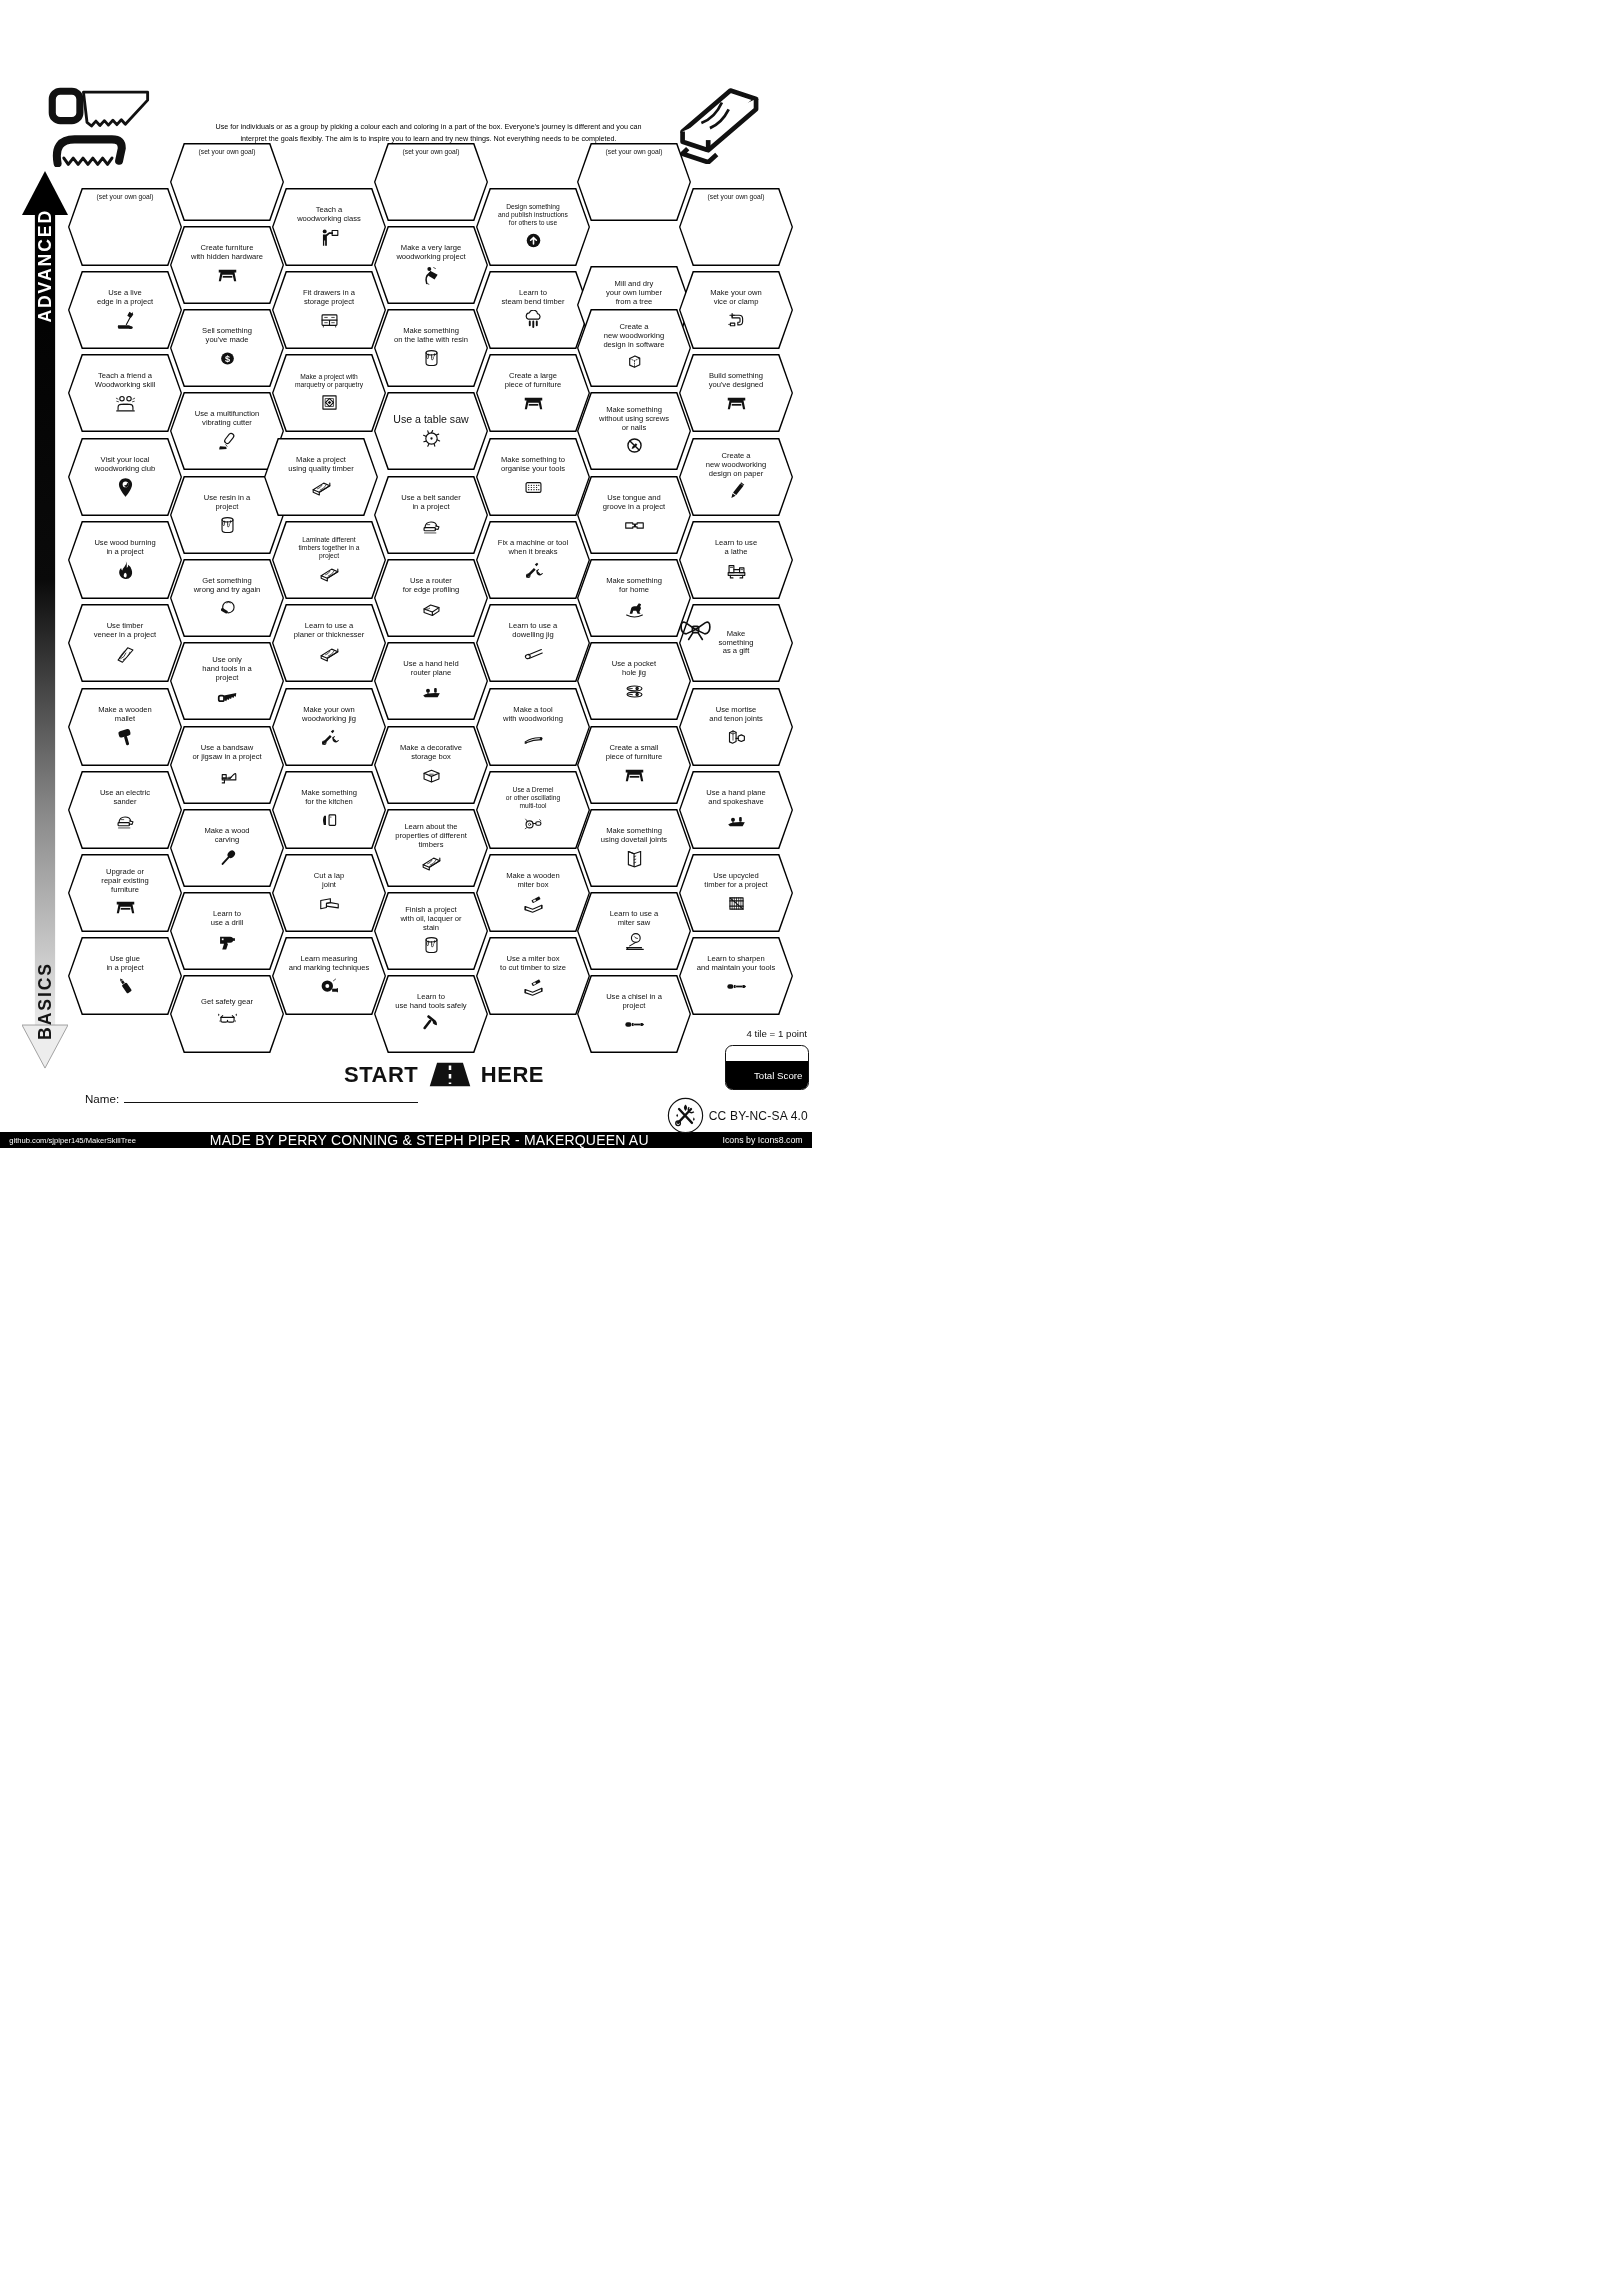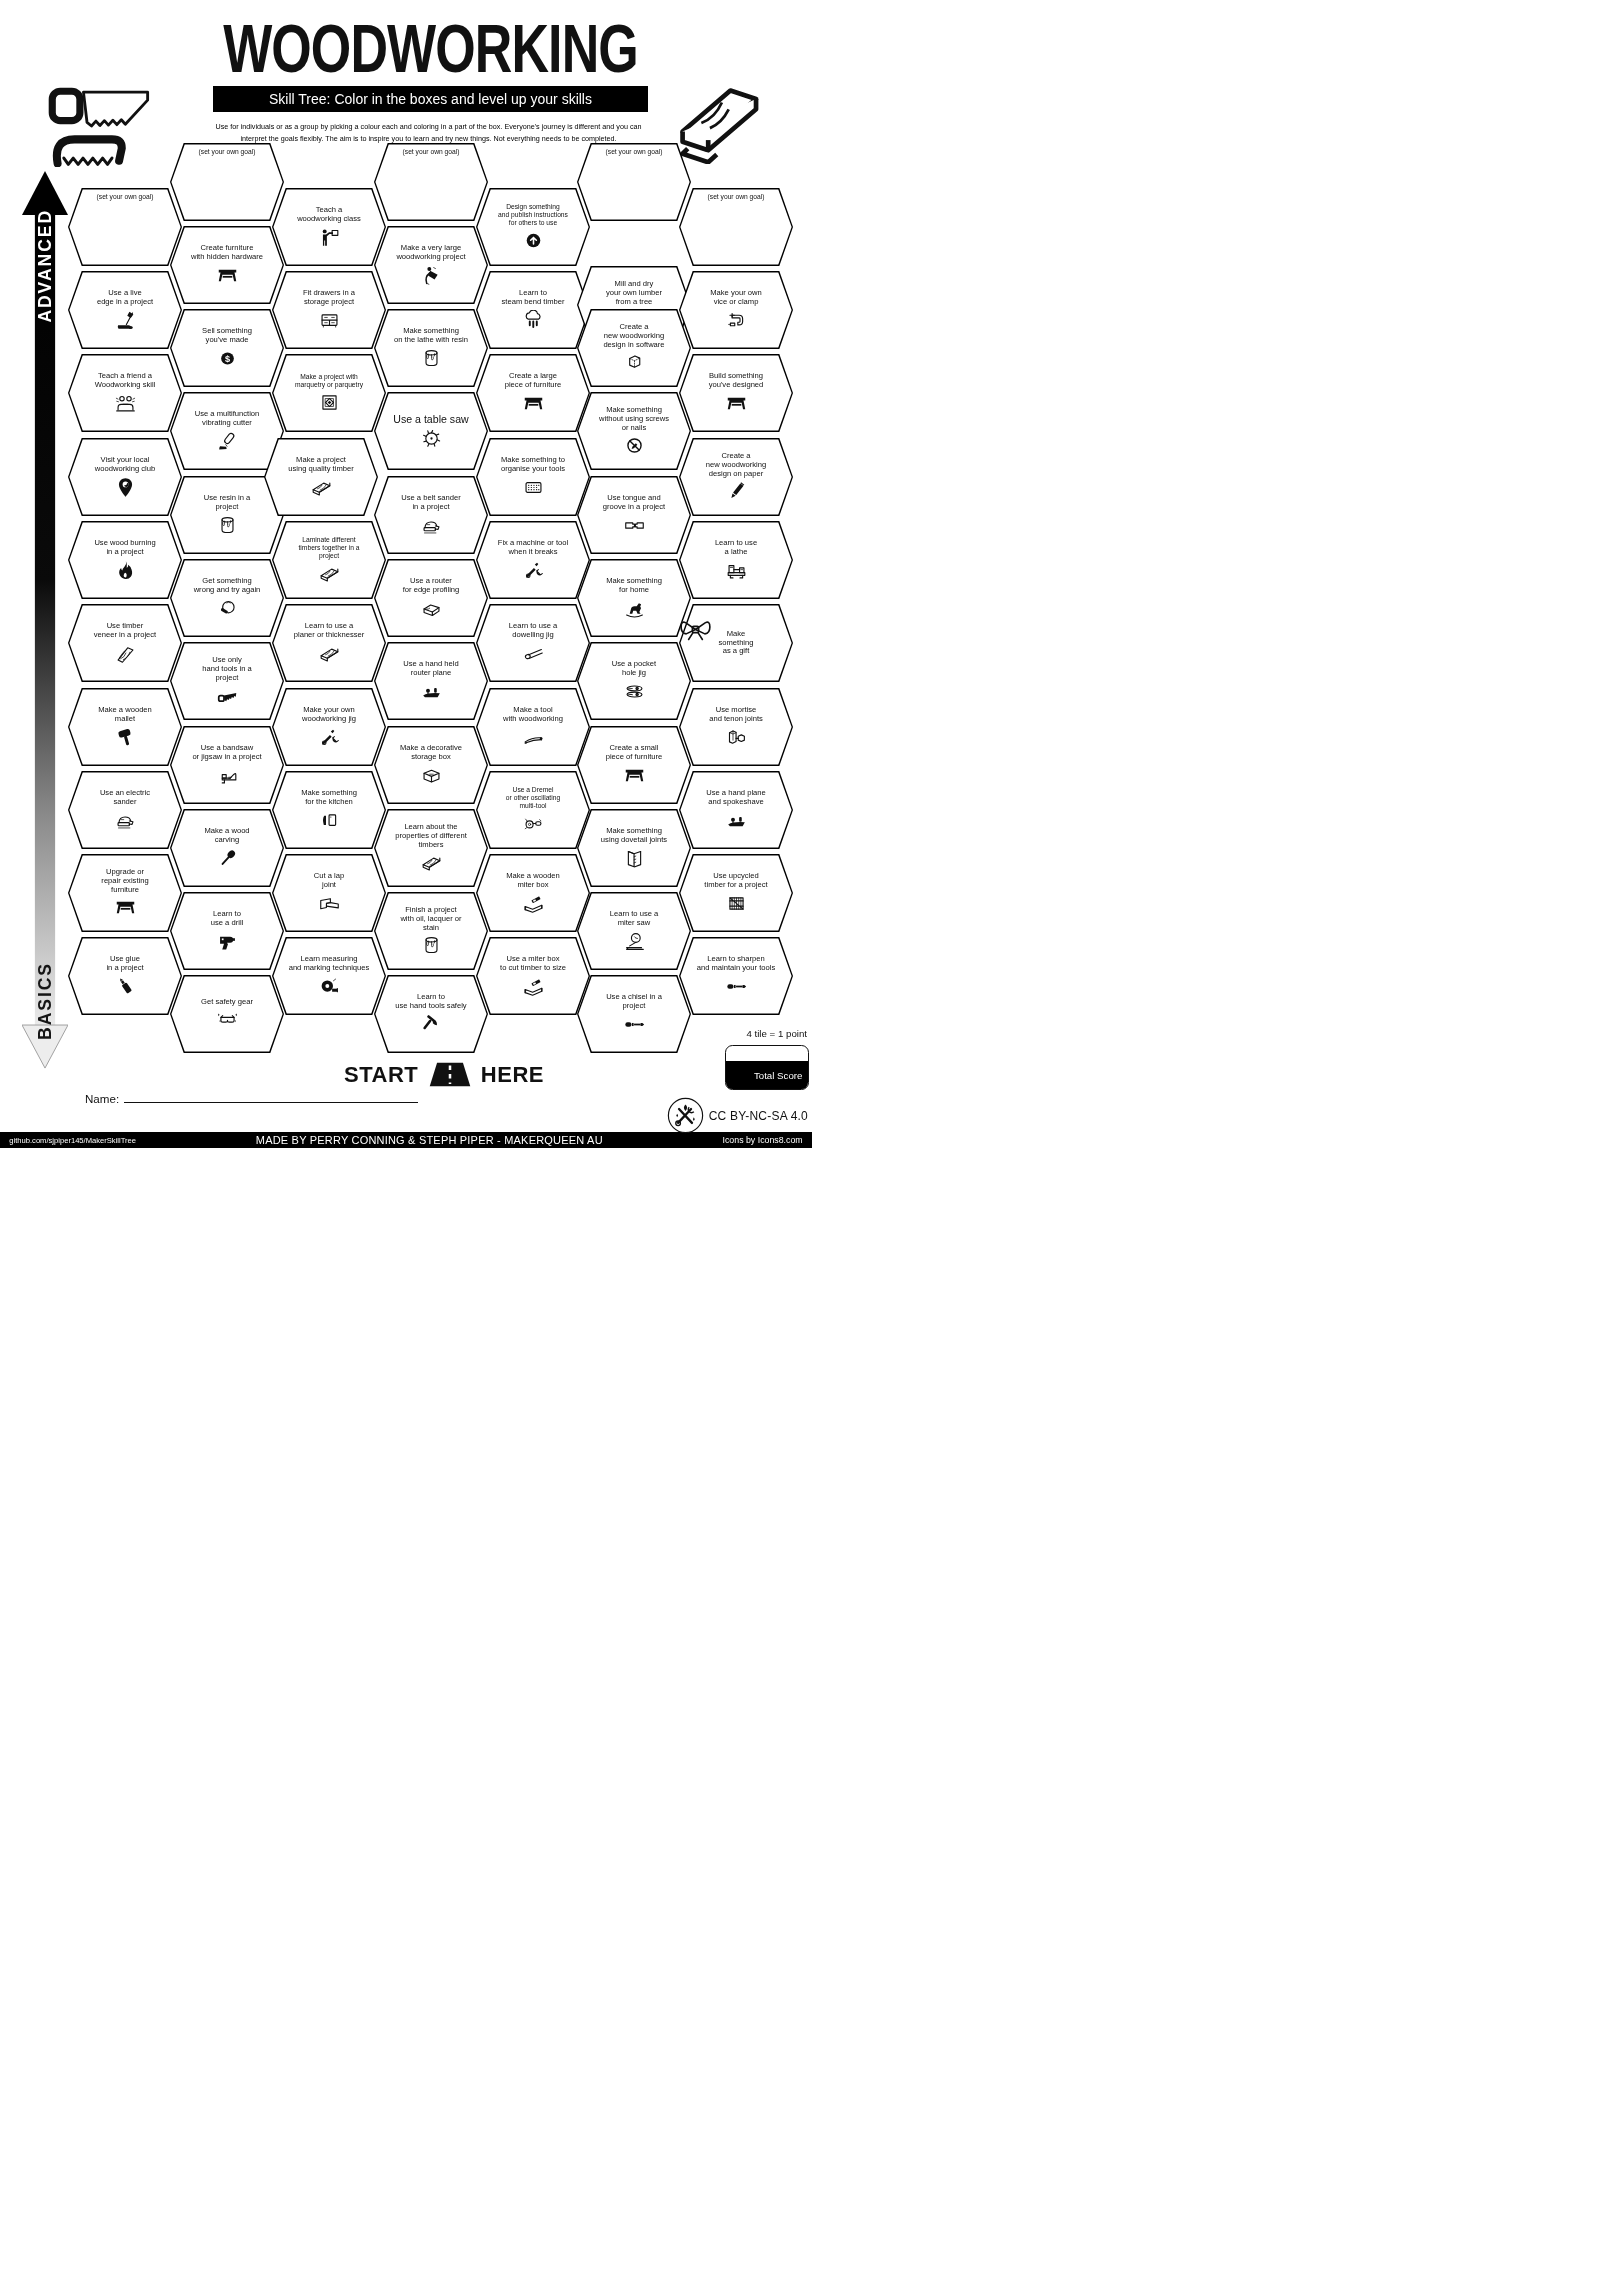--- a/index.html
+++ b/index.html
@@ -61,21 +61,21 @@
      padding-right:5.6px;}
 
   #logo-art{left:667px;top:1097px;width:37px;height:37px;z-index:3;}
   .license{position:absolute;top:1109px;left:707px;width:101px;text-align:right;
      font-size:12px;letter-spacing:0.2px;}
 
   .footer{position:absolute;left:0;right:0;bottom:0;height:16px;background:#000;
      color:#fff;display:flex;align-items:center;justify-content:space-between;
      padding:0 9.3px;z-index:2;}
   .footer .f-left{font-size:7.6px;}
-  .footer .f-center{font-size:11px;letter-spacing:0.2px;}
+  .footer .f-center{font-size:14px;letter-spacing:0.2px;}
   .footer .f-right{font-size:8.8px;}
 </style>
 </head>
 <body>
 
 <div class="page">
 
   <svg width="0" height="0" style="position:absolute" aria-hidden="true">
     <defs>
       <symbol id="s-axe-log" viewBox="0 0 48 48">
@@ -357,24 +357,20 @@
           <path class="ln" d="M9 18h30M9 30h30M9 11l30 26"></path>
         </symbol>
       <symbol id="s-bow" viewBox="0 0 64 40">
           <path class="ln" d="M32 20L16 9q-7-3-7 7t8 11zM32 20l16-11q7-3 7 7t-8 11z"></path>
           <rect class="ln" x="27" y="15" width="10" height="10" rx="2"></rect>
           <path class="ln" d="M28 25l-7 11M36 25l7 11"></path>
         </symbol>
     </defs>
   </svg>
 
-  <div class="head">
-    <div class="title">WOODWORKING</div>
-    <div class="subtitle-bar">Skill Tree:  Color in the boxes and level up your skills</div>
-  </div>
   <div class="intro">
     <div>Use for individuals or as a group by picking a colour each and coloring in a part of the box.  Everyone's journey is different and you can</div>
     <div>interpret the goals flexibly.  The aim is to inspire you to learn and try new things. Not everything needs to be completed.</div>
   </div>
 
   <svg id="saws-art" class="art" viewBox="0 0 120 92">
     <rect x="7" y="7" width="31" height="33" rx="9" class="ln" style="stroke-width:8"></rect>
     <path d="M42 8h72v9l-25 27-4.5-5-5 5.5-4.5-5-5 5.5-4.5-5-5 5.5-4.5-5-5 5.5-5-4z" fill="#fff" stroke="#111" stroke-width="3.2" stroke-linejoin="round"></path>
     <path d="M13 88q-5-27 19-27h42q11 0 11 10l-3 14" class="ln" style="stroke-width:9"></path>
     <path d="M20 82l5 7 5.5-7 5.5 7 5.5-7 5.5 7 5.5-7 5.5 7 5.5-7 5.5 7 5-7" class="ln" style="stroke-width:3.4"></path>

